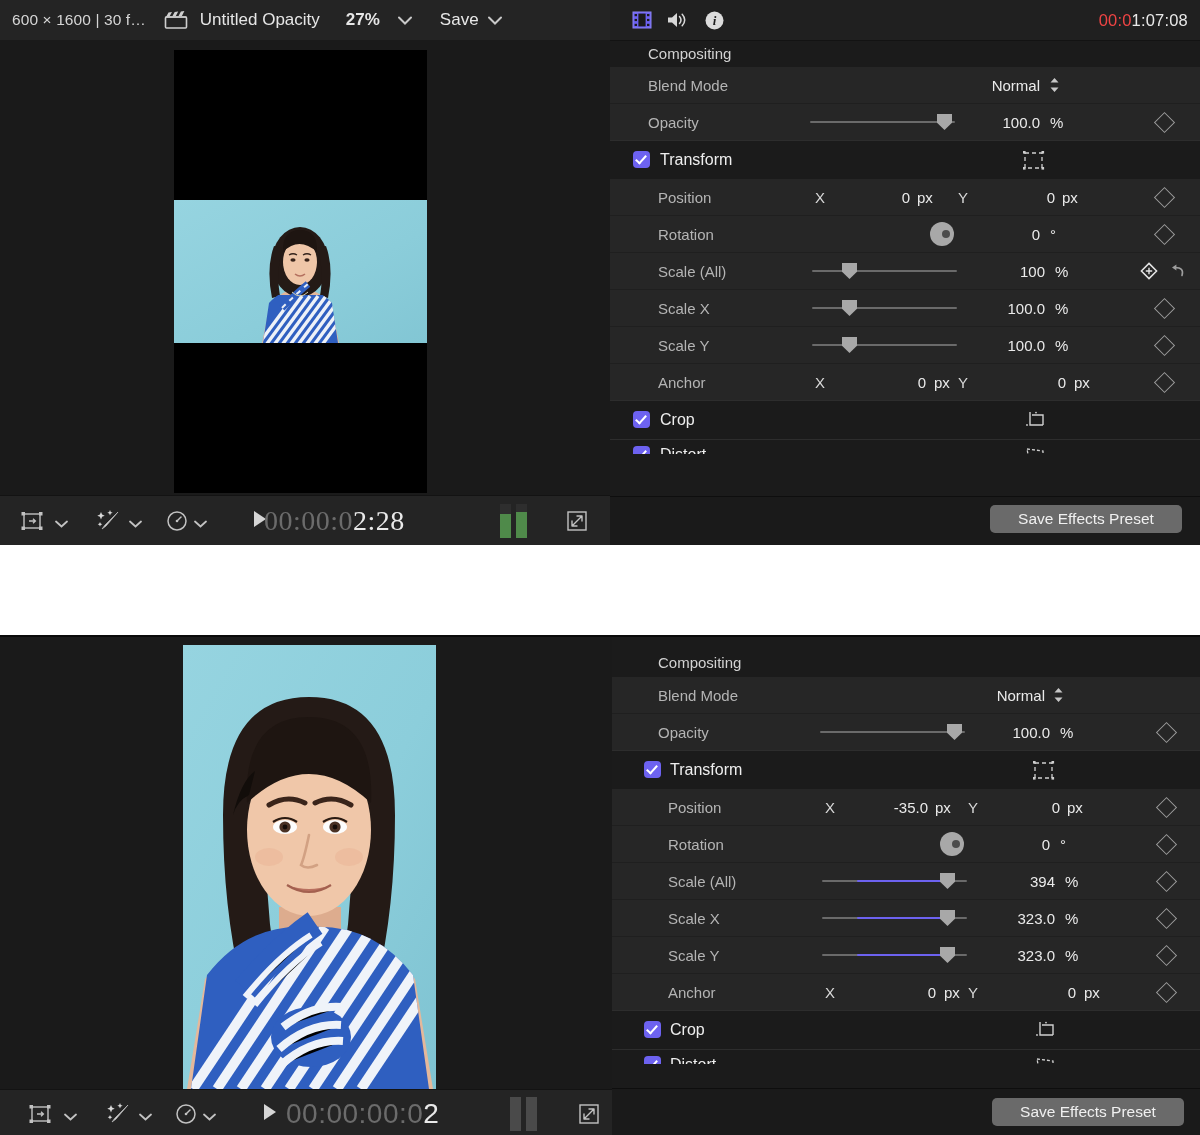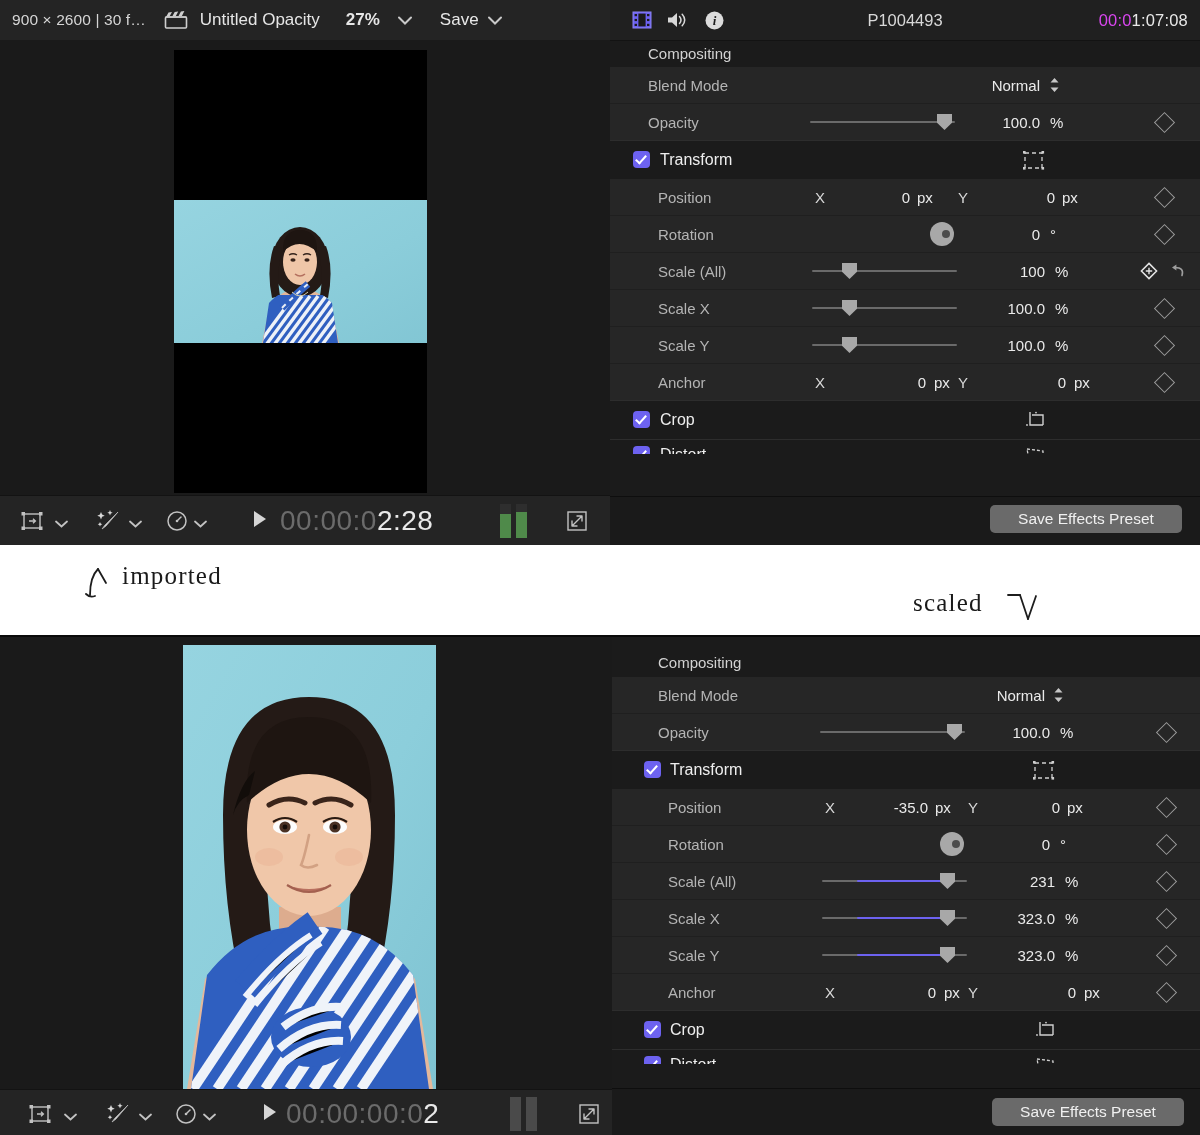--- a/index.html
+++ b/index.html
@@ -30,21 +30,21 @@
   .insp-head{
     height:40px;display:flex;align-items:center;background:#202020;
     border-bottom:1px solid #131313;position:relative;
   }
   .insp-head .ttl{
     position:absolute;left:0;right:0;text-align:center;color:#d8d8d8;font-size:16.5px;
   }
   .insp-head .tc{
     position:absolute;right:12px;font-size:16.5px;color:#e9e9e9;letter-spacing:.2px;
   }
-  .insp-head .tc .dim{color:#d946ef;}
+  .insp-head .tc .dim{color:#ef4444;}
   .sect-title{color:#d2d2d2;font-size:15px;padding-left:38px;}
   .grp{background:#262626;}
   .row{
     position:relative;height:36px;display:flex;align-items:center;
     border-bottom:1px solid #1f1f1f;
   }
   .row .lbl{color:#b4b4b4;font-size:15px;position:absolute;}
   .row .val{color:#eaeaea;font-size:15px;position:absolute;text-align:right;}
   .row .unit{color:#eaeaea;font-size:15px;position:absolute;}
   .row .axis{color:#d8d8d8;font-size:15px;position:absolute;}
@@ -91,21 +91,21 @@
   .person{position:absolute;left:0;top:0;width:100%;height:100%;}
 </style>
 </head>
 <body>
 
 <div class="app">
 
   <div class="viewer" style="left:0;top:0;width:610px;height:545px;background:#1a1a1a;">
 
     <div class="topbar">
-      <span class="meta">900 × 2600 | 30 f…</span>
+      <span class="meta">600 × 1600 | 30 f…</span>
 
       <span class="slate" style="margin-left:18px;">
         <svg width="24" height="20" viewBox="0 0 24 20">
           <rect x="1.5" y="7" width="21" height="11" rx="1" fill="none" stroke="#cfcfcf" stroke-width="1.6"></rect>
           <path d="M2 7 L4.5 2.6 L8 2 L5.5 6.6 Z M8.2 6.6 L10.7 2 L14.2 1.5 L11.7 6.2 Z M14.4 6.2 L16.9 1.5 L20.4 1 L17.9 5.9 Z" fill="#cfcfcf"></path>
           <rect x="1.5" y="6.4" width="21" height="1.3" fill="#cfcfcf"></rect>
         </svg>
       </span>
 
       <span class="proj">Untitled Opacity</span>
@@ -233,21 +233,21 @@
             <path d="M1 1.5 L6.5 6.5 L12 1.5" fill="none" stroke="#c2c2c2" stroke-width="1.8" stroke-linecap="round"></path>
           </svg>
       </span>
 
       <span style="position:absolute;left:252px;top:13px;">
         <svg width="16" height="20" viewBox="0 0 16 20">
             <path d="M2 2 L14 10 L2 18 Z" fill="#d5d5d5"></path>
           </svg>
       </span>
 
-      <span class="tcbig" style="position:absolute;left:280px;top:9px;">
+      <span class="tcbig" style="position:absolute;left:264px;top:9px;font-family:Liberation Serif, serif;">
         <span class="dim">00:00:0</span><span>2:28</span>
       </span>
 
       <span class="meterwrap" style="left:500px;top:8px;">
         <span class="meter">
             <i style="height:24px;background:#4f8a4a;"></i>
           </span>
         <span class="meter">
             <i style="height:26px;background:#4f8a4a;"></i>
           </span>
@@ -285,21 +285,20 @@
           <path d="M13.5 6.5 q3 3.5 0 7" stroke="#d7d7d7" stroke-width="1.5" fill="none" stroke-linecap="round"></path>
           <path d="M16.2 4.3 q5 5.7 0 11.4" stroke="#d7d7d7" stroke-width="1.5" fill="none" stroke-linecap="round"></path>
         </svg>
       </span>
       <span style="position:absolute;left:94px;top:10px;">
         <svg width="21" height="21" viewBox="0 0 21 21">
           <circle cx="10.5" cy="10.5" r="9" fill="#dcdcdc"></circle>
           <text x="10.5" y="15.2" font-family="Liberation Serif, serif" font-size="13" font-style="italic" font-weight="bold" text-anchor="middle" fill="#1f1f1f">i</text>
         </svg>
       </span>
-      <span class="ttl">P1004493</span>
       <span class="tc">
         <span class="dim">00:0</span><span>1:07:08</span>
       </span>
     </div>
 
     <div style="position:absolute;left:0;top:40px;width:590px;">
       <div style="height:27px;display:flex;align-items:center;">
         <span class="sect-title">Compositing</span>
       </div>
 
@@ -436,39 +435,20 @@
       </div>
     </div>
 
     <div class="footbar" style="left:0;bottom:0;width:590px;height:48px;background:#1a1a1a;">
       <div class="savebtn" style="right:18px;top:8px;width:192px;height:28px;">
         <span>Save Effects Preset</span>
       </div>
     </div>
   </div>
 
-  <div class="band" style="top:545px;width:1200px;height:90px;">
-    <span style="position:absolute;left:84px;top:14px;">
-      <svg width="34" height="40" viewBox="0 0 34 40">
-        <path d="M6 36 q0 -18 8 -26" stroke="#1d1d1d" stroke-width="1.8" fill="none" stroke-linecap="round"></path>
-        <path d="M14 10 L22 24" stroke="#1d1d1d" stroke-width="1.8" fill="none" stroke-linecap="round"></path>
-        <path d="M2 35 q4 4 9 2" stroke="#1d1d1d" stroke-width="1.8" fill="none" stroke-linecap="round"></path>
-      </svg>
-    </span>
-    <span class="anno" style="left:122px;top:17px;">imported</span>
-
-    <span class="anno" style="left:913px;top:44px;">scaled</span>
-    <span style="position:absolute;left:1006px;top:43px;">
-      <svg width="40" height="40" viewBox="0 0 40 40">
-        <path d="M2 7 h12" stroke="#1d1d1d" stroke-width="1.8" fill="none" stroke-linecap="round"></path>
-        <path d="M14 7 L22 31" stroke="#1d1d1d" stroke-width="1.8" fill="none" stroke-linecap="round"></path>
-        <path d="M30 8 L22 31" stroke="#1d1d1d" stroke-width="1.8" fill="none" stroke-linecap="round"></path>
-      </svg>
-    </span>
-  </div>
 
   <div class="viewer" style="left:0;top:635px;width:612px;height:500px;background:#1a1a1a;border-top:2px solid #0a0a0a;">
 
     <div style="position:absolute;left:0;top:0;width:612px;height:452px;background:#1a1a1a;">
       <div class="imgwrap" style="left:183px;top:8px;width:253px;height:444px;background:#8fd0dd;">
         <svg class="person" viewBox="0 0 253 444" preserveAspectRatio="none">
           <defs>
             <linearGradient id="bgB" x1="0" y1="0" x2="1" y2="1">
               <stop offset="0%" stop-color="#96d4e0"></stop>
                 <stop offset="55%" stop-color="#8ccedb"></stop>
@@ -674,21 +654,21 @@
           <span class="knob" style="left:328px;top:6px;"></span>
           <span class="val" style="left:378px;width:60px;">0</span>
           <span class="unit" style="left:448px;">°</span>
           <span class="kf" style="right:26px;top:11px;"></span>
         </div>
         <div class="row">
           <span class="lbl" style="left:56px;">Scale (All)</span>
           <span class="track" style="left:210px;top:17px;width:145px;"></span>
           <span class="trackfill" style="left:245px;top:17px;width:90px;"></span>
           <span class="thumb" style="left:328px;top:10px;"></span>
-          <span class="val" style="left:383px;width:60px;">231</span>
+          <span class="val" style="left:383px;width:60px;">394</span>
           <span class="unit" style="left:453px;">%</span>
           <span class="kf" style="right:26px;top:11px;"></span>
         </div>
         <div class="row">
           <span class="lbl" style="left:56px;">Scale X</span>
           <span class="track" style="left:210px;top:17px;width:145px;"></span>
           <span class="trackfill" style="left:245px;top:17px;width:90px;"></span>
           <span class="thumb" style="left:328px;top:10px;"></span>
           <span class="val" style="left:375px;width:68px;">323.0</span>
           <span class="unit" style="left:453px;">%</span>

